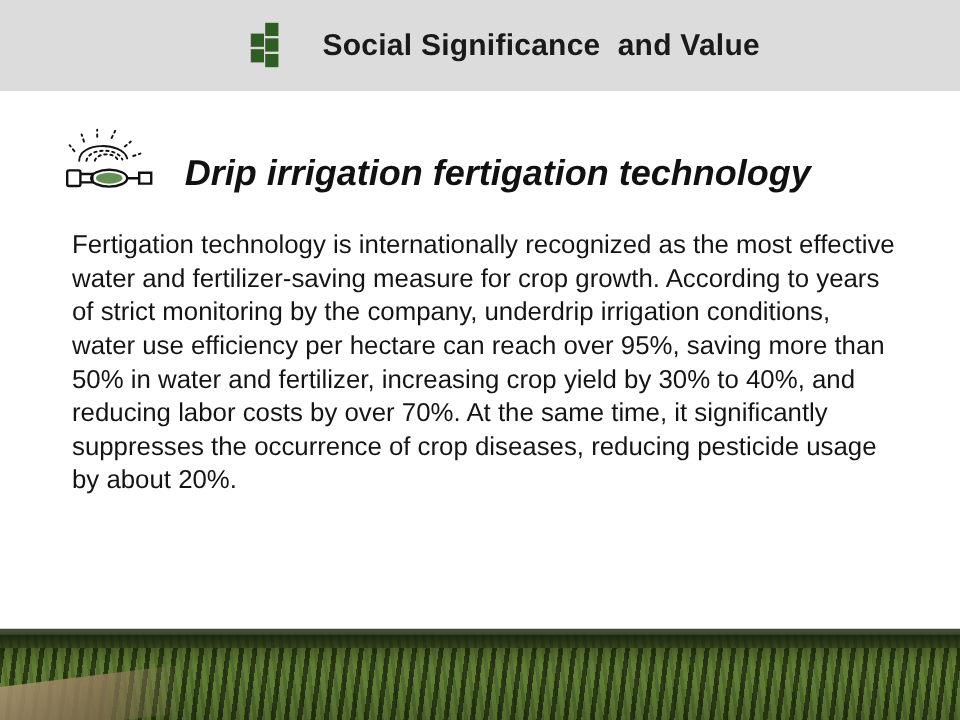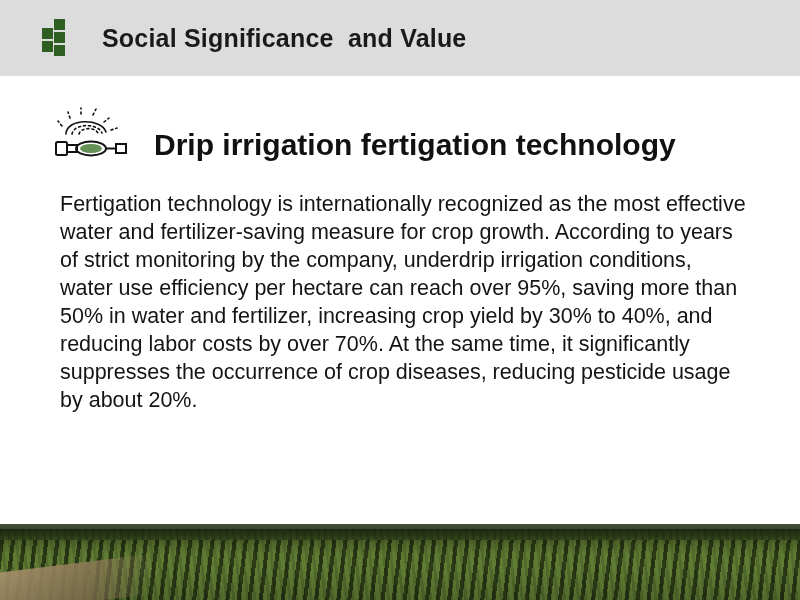--- a/index.html
+++ b/index.html
@@ -23,20 +23,21 @@
   
   .header {
     position: absolute;
     left: 0;
     top: 0;
     width: 800px;
     height: 76px;
     background: #dcdcdc;
     display: flex;
     align-items: center;
+    justify-content: center;
   }
   .header-logo {
     position: relative;
     width: 36px;
     height: 38px;
     margin-left: 42px;
     flex: none;
   }
   .header-logo span {
     position: absolute;
@@ -78,20 +79,21 @@
     flex: none;
     margin-bottom: 4px;
   }
   .section-title {
     font-size: 30px;
     font-weight: bold;
     color: #111111;
     margin-left: 12px;
     margin-bottom: 8px;
     white-space: nowrap;
+    font-style: italic;
   }
   .body-text {
     position: absolute;
     left: 60px;
     top: 114px;
     width: 690px;
     font-size: 21.5px;
     line-height: 28px;
     color: #141414;
     text-align: left;

